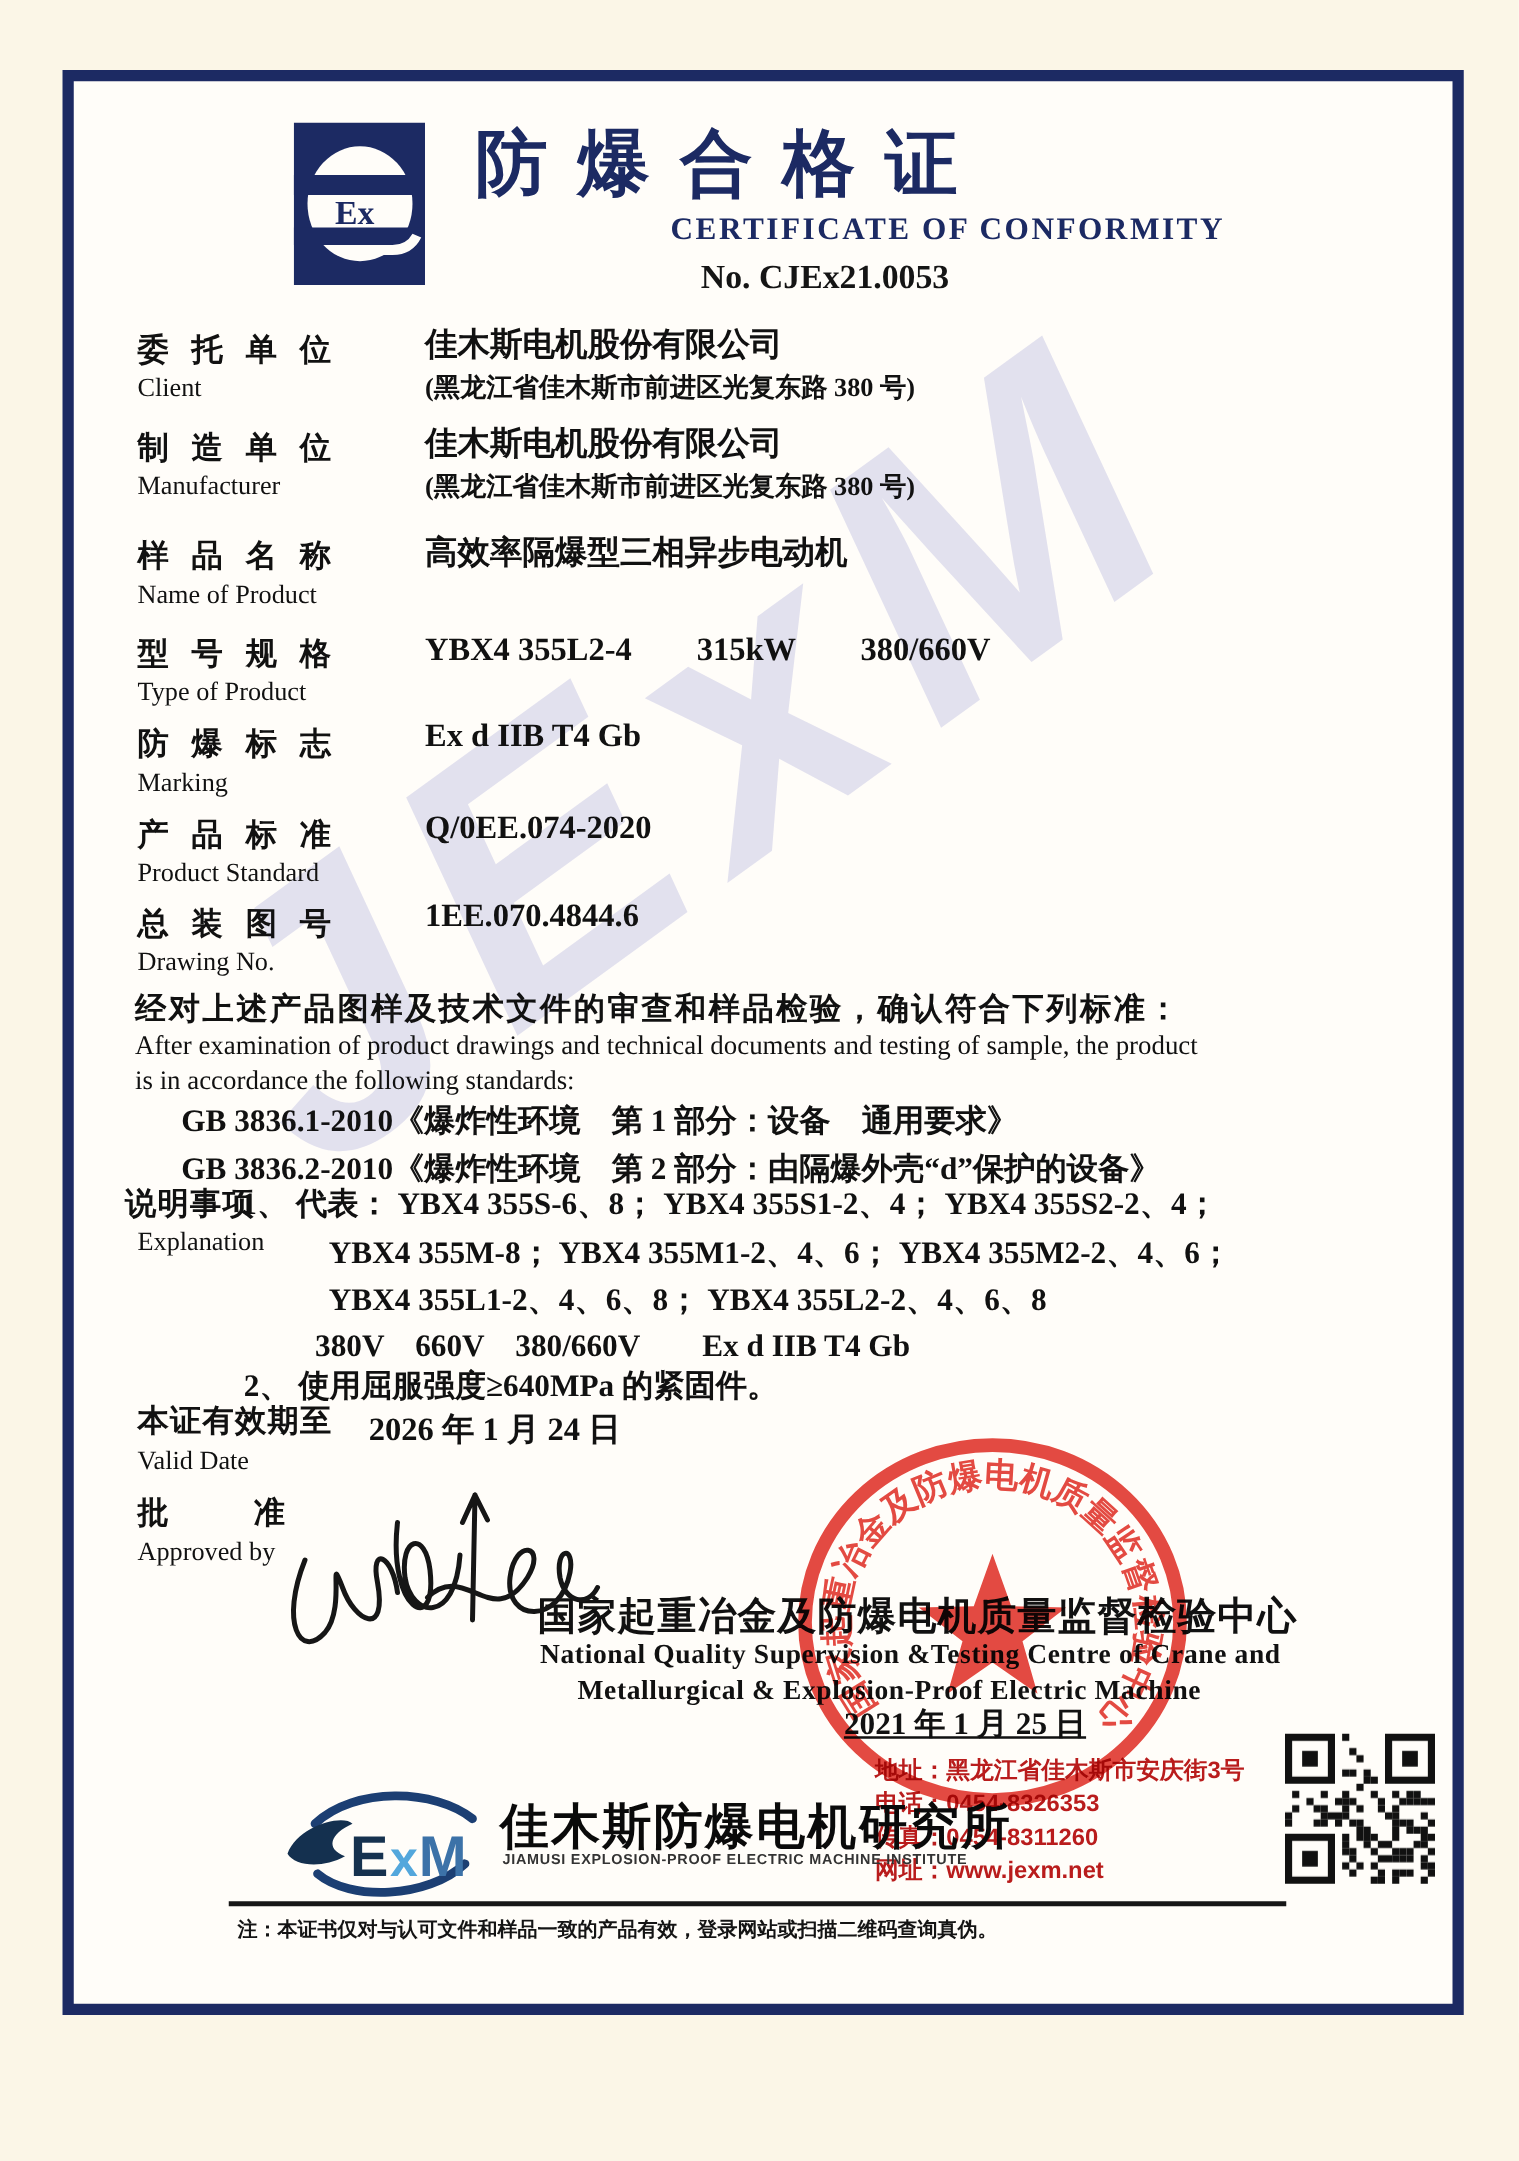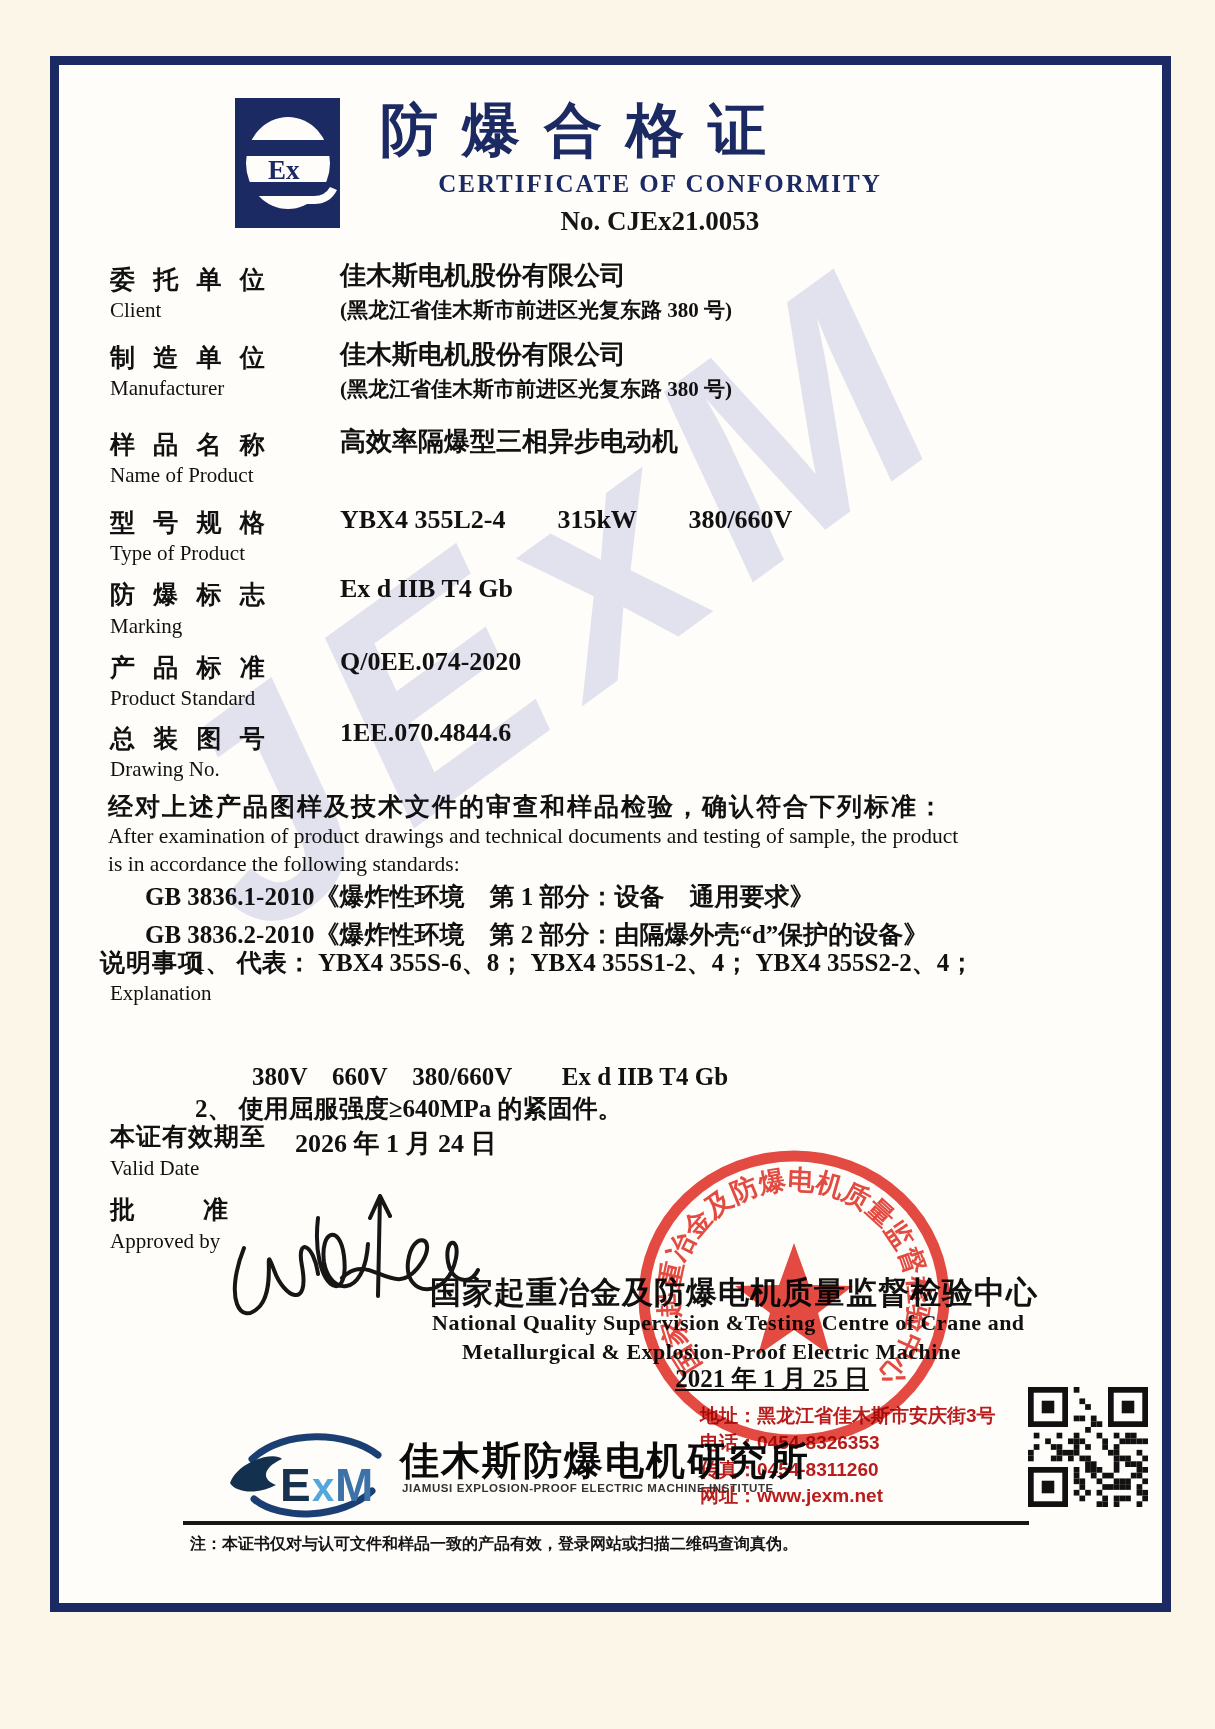--- a/index.html
+++ b/index.html
@@ -30,21 +30,21 @@
     font-family:"Liberation Sans", sans-serif;
     user-select:none;
   }
   .content{position:absolute;left:0;top:0;width:1063px;height:1729px;z-index:1;border-radius:28px;}
   .title-cn{
     position:absolute;left:380px;top:92px;width:560px;
     font-size:58px;font-weight:bold;color:#1c2a63;
     letter-spacing:24px;white-space:nowrap;
   }
   .title-en{
-    position:absolute;left:340px;top:170px;width:640px;text-align:center;
+    position:absolute;left:340px;top:170px;width:640px;text-align:right;
     font-size:25px;font-weight:bold;color:#1c2a63;letter-spacing:2px;white-space:nowrap;
   }
   .cert-no{
     position:absolute;left:340px;top:206px;width:640px;text-align:center;
     font-size:27px;font-weight:bold;color:#151515;white-space:nowrap;
   }
   .lbl-cn{font-size:25px;font-weight:bold;letter-spacing:6px;white-space:nowrap;}
   .lbl-en{font-size:21px;white-space:nowrap;}
   .val{font-size:26px;font-weight:bold;white-space:nowrap;}
   .sub{font-size:21px;font-weight:bold;white-space:nowrap;}
@@ -138,20 +138,22 @@
 
   <div class="abs stmt-cn" style="left:108px;top:790px">经对上述产品图样及技术文件的审查和样品检验，确认符合下列标准：</div>
   <div class="abs stmt-en" style="left:108px;top:852px">is in accordance the following standards:</div>
   <div class="abs stmt-en" style="left:108px;top:824px">After examination of product drawings and technical documents and testing of sample, the product</div>
   <div class="abs std" style="left:145px;top:880px">GB 3836.1-2010《爆炸性环境　第 1 部分：设备　通用要求》</div>
   <div class="abs std" style="left:145px;top:918px">GB 3836.2-2010《爆炸性环境　第 2 部分：由隔爆外壳“d”保护的设备》</div>
 
   <div class="abs lbl-cn" style="left:100px;top:946px;letter-spacing:1px">说明事项</div>
   <div class="abs lbl-en" style="left:110px;top:981px">Explanation</div>
   <div class="abs expl" style="left:193px;top:946px">1、 代表： YBX4 355S-6、8；  YBX4 355S1-2、4；  YBX4 355S2-2、4；</div>
+  <div class="abs expl" style="left:263px;top:985px">YBX4 355M-8；  YBX4 355M1-2、4、6；  YBX4 355M2-2、4、6；</div>
+  <div class="abs expl" style="left:263px;top:1023px">YBX4 355L1-2、4、6、8；  YBX4 355L2-2、4、6、8</div>
   <div class="abs expl" style="left:252px;top:1060px">380V　660V　380/660V　　Ex d IIB T4 Gb</div>
   <div class="abs expl" style="left:195px;top:1092px">2、 使用屈服强度≥640MPa 的紧固件。</div>
 
   <div class="abs lbl-cn" style="left:110px;top:1120px;letter-spacing:1px">本证有效期至</div>
   <div class="abs lbl-en" style="left:110px;top:1156px">Valid Date</div>
   <div class="abs val" style="left:295px;top:1126px">2026 年 1 月 24 日</div>
 
   <div class="abs lbl-cn" style="left:110px;top:1193px">批　　准</div>
   <div class="abs lbl-en" style="left:110px;top:1229px">Approved by</div>
 

